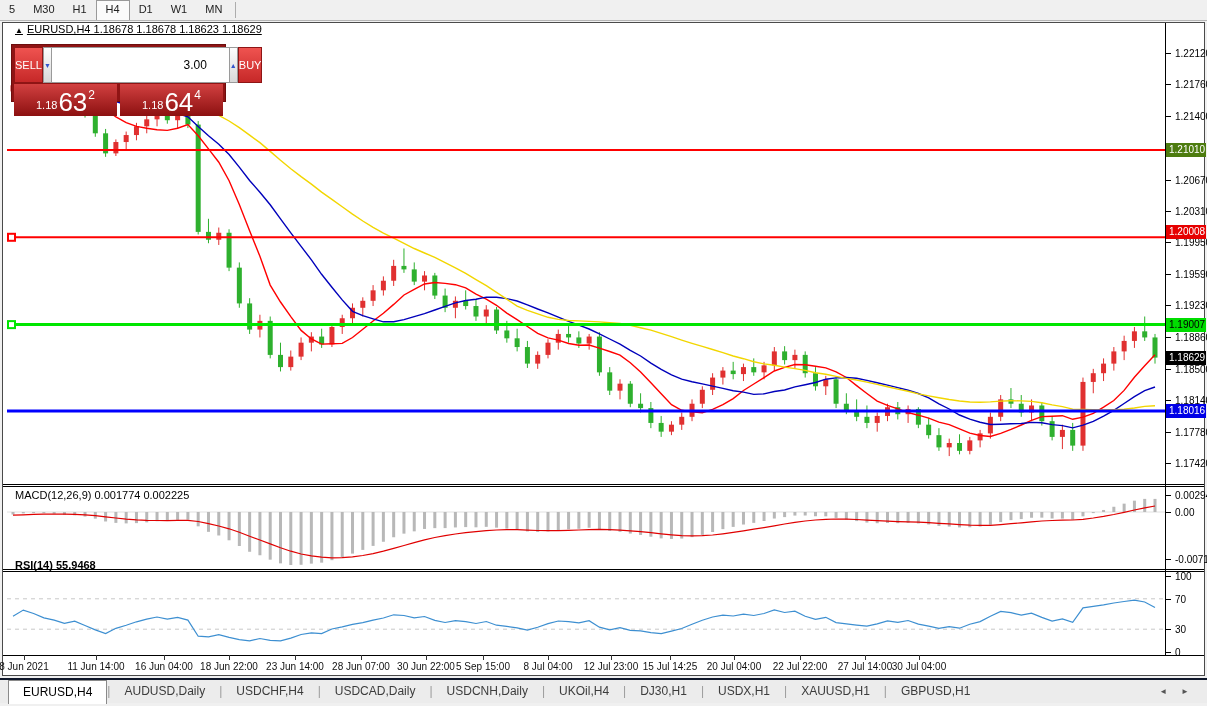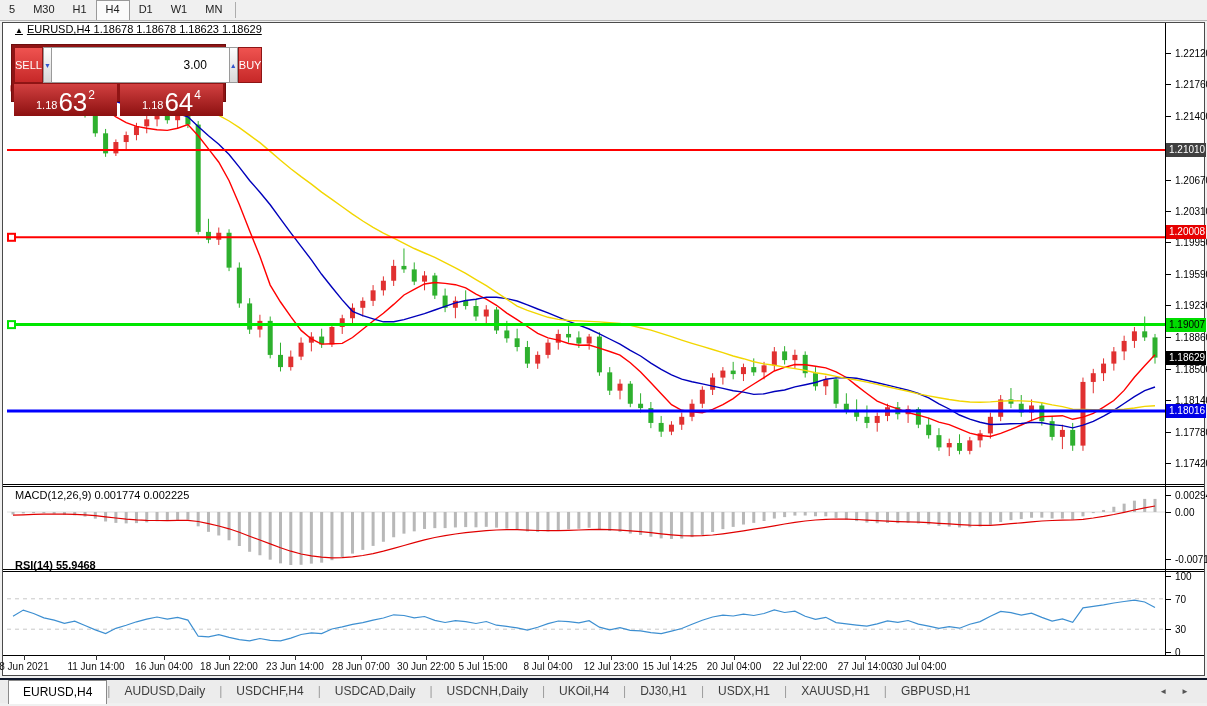--- a/index.html
+++ b/index.html
@@ -467,21 +467,21 @@
         <div class="x-label" style="left:161px;">16 Jun 04:00</div>
         <div class="x-tick" style="left:226px;"></div>
         <div class="x-label" style="left:226px;">18 Jun 22:00</div>
         <div class="x-tick" style="left:292px;"></div>
         <div class="x-label" style="left:292px;">23 Jun 14:00</div>
         <div class="x-tick" style="left:358px;"></div>
         <div class="x-label" style="left:358px;">28 Jun 07:00</div>
         <div class="x-tick" style="left:423px;"></div>
         <div class="x-label" style="left:423px;">30 Jun 22:00</div>
         <div class="x-tick" style="left:480px;"></div>
-        <div class="x-label" style="left:480px;">5 Jul 15:00</div>
+        <div class="x-label" style="left:480px;">5 Sep 15:00</div>
         <div class="x-tick" style="left:545px;"></div>
         <div class="x-label" style="left:545px;">8 Jul 04:00</div>
         <div class="x-tick" style="left:608px;"></div>
         <div class="x-label" style="left:608px;">12 Jul 23:00</div>
         <div class="x-tick" style="left:667px;"></div>
         <div class="x-label" style="left:667px;">15 Jul 14:25</div>
         <div class="x-tick" style="left:731px;"></div>
         <div class="x-label" style="left:731px;">20 Jul 04:00</div>
         <div class="x-tick" style="left:797px;"></div>
         <div class="x-label" style="left:797px;">22 Jul 22:00</div>
@@ -522,21 +522,21 @@
         <div class="axis-dash" style="top:536px;"></div>
         <div class="axis-text" style="top:536px;">-0.00715</div>
         <div class="axis-dash" style="top:553px;"></div>
         <div class="axis-text" style="top:553px;">100</div>
         <div class="axis-dash" style="top:575.8px;"></div>
         <div class="axis-text" style="top:575.8px;">70</div>
         <div class="axis-dash" style="top:606.2px;"></div>
         <div class="axis-text" style="top:606.2px;">30</div>
         <div class="axis-dash" style="top:629px;"></div>
         <div class="axis-text" style="top:629px;">0</div>
-        <div class="px-badge" style="top:126.87809523809517px;background:#404040;color:#ffffff;">1.21010</div>
+        <div class="px-badge" style="top:126.87809523809517px;background:#4d7c0f;color:#ffffff;">1.21010</div>
         <div class="px-badge" style="top:209px;background:#e60000;color:#ffffff;">1.20008</div>
         <div class="px-badge" style="top:301.61599999999993px;background:#00dd00;color:#000000;">1.19007</div>
         <div class="px-badge" style="top:334.59199999999896px;background:#000000;color:#ffffff;">1.18629</div>
         <div class="px-badge" style="top:388.0689523809511px;background:#0000e6;color:#ffffff;">1.18016</div>
       </div>
   </div>
 
   <div id="tabbar">
       <div class="chart-tab active">EURUSD,H4</div>
       <div class="tab-sep">|</div>

